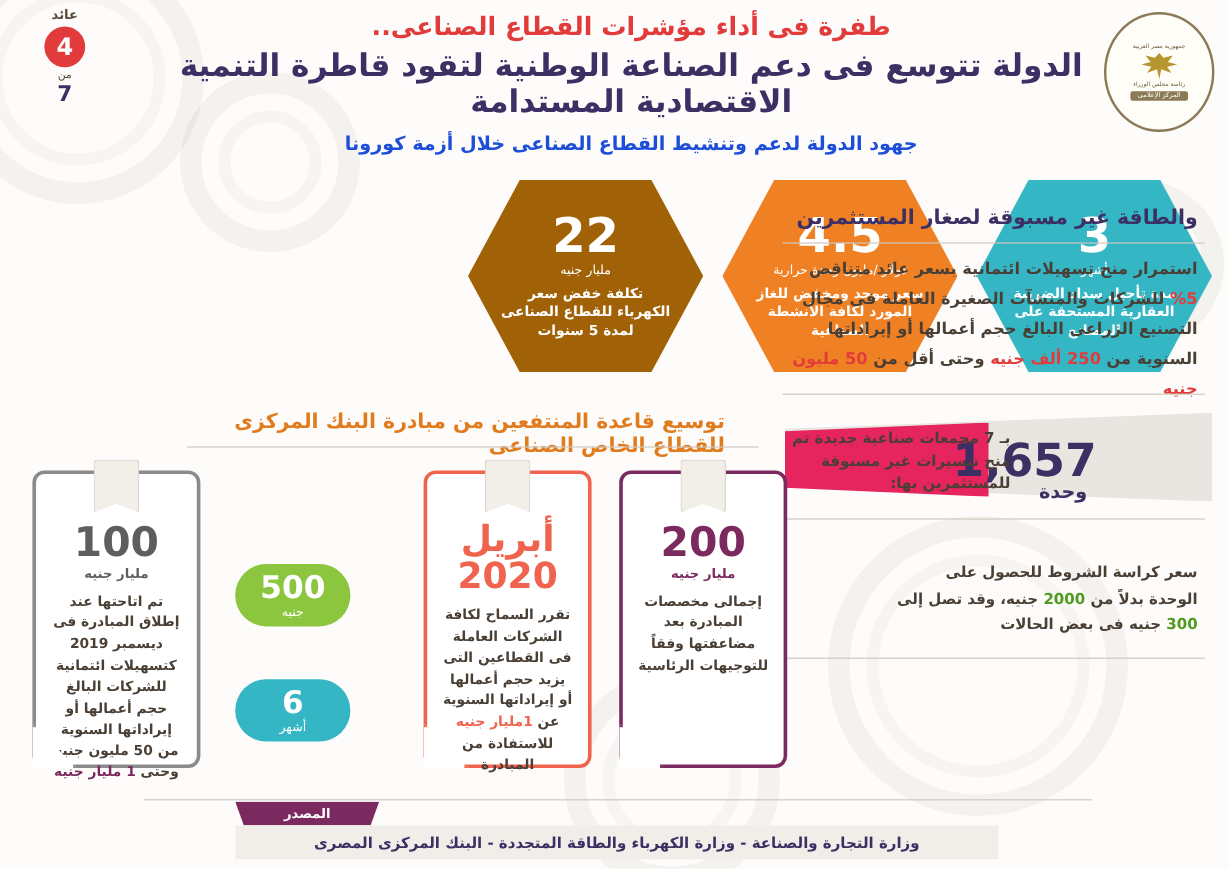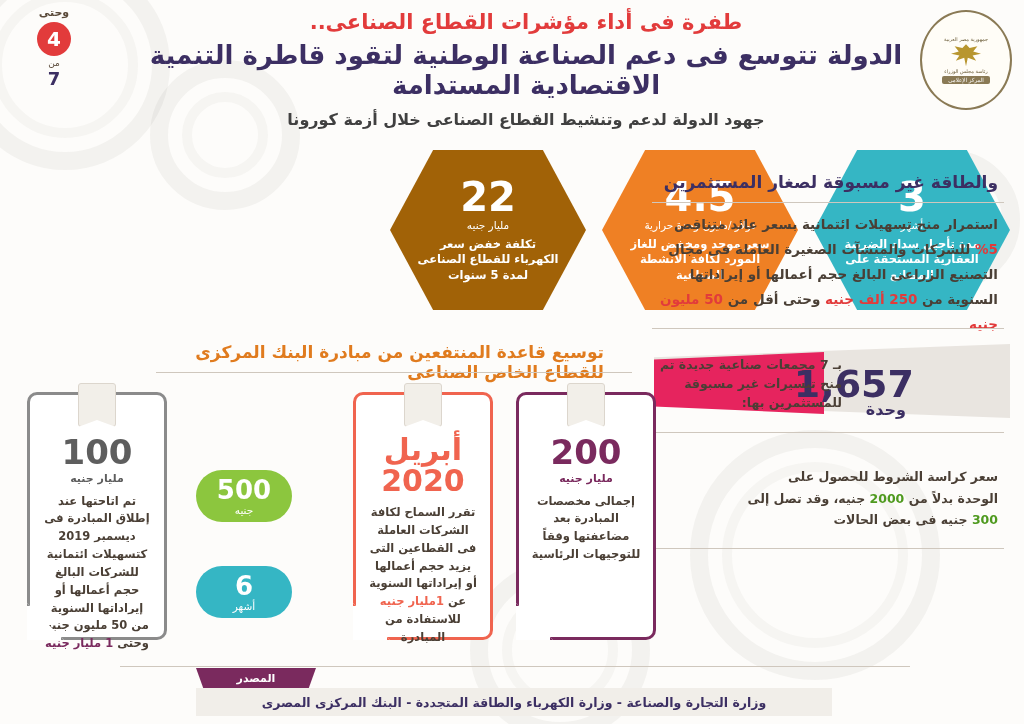--- a/index.html
+++ b/index.html
@@ -53,21 +53,21 @@
 
   .hdr-text { position: absolute; right: 118px; top: 6px; width: 760px; text-align: center; }
   .hdr-l1 {
     color: #e23b3b; font-size: 21px; font-weight: bold; letter-spacing: .2px;
     margin-top: 4px;
   }
   .hdr-l2 {
     color: #3c2f63; font-size: 26px; font-weight: bold; margin-top: 6px;
   }
   .hdr-l3 {
-    color: #404040; font-size: 16px; font-weight: bold; margin-top: 10px;
+    color: #1d4ed8; font-size: 16px; font-weight: bold; margin-top: 10px;
   }
   .page-badge { position: absolute; left: 18px; top: 6px; width: 72px; text-align: center; color: #4c4033; }
   .pb-label { font-size: 11px; font-weight: bold; color: #5a4a3a; }
   .pb-circle {
     width: 34px; height: 34px; border-radius: 50%; background: #e23b3b; color: #fff;
     font-size: 20px; font-weight: bold; display: flex; align-items: center; justify-content: center;
     margin: 3px auto 2px;
   }
   .pb-of { font-size: 9px; color: #5a4a3a; }
   .pb-total { font-size: 18px; font-weight: bold; color: #3c2f63; }
@@ -224,21 +224,21 @@
       </div>
     </div>
 
     <div class="hdr-text">
       <div class="hdr-l1">طفرة فى أداء مؤشرات القطاع الصناعى..</div>
       <div class="hdr-l2">الدولة تتوسع فى دعم الصناعة الوطنية لتقود قاطرة التنمية الاقتصادية المستدامة</div>
       <div class="hdr-l3">جهود الدولة لدعم وتنشيط القطاع الصناعى خلال أزمة كورونا</div>
     </div>
 
     <div class="page-badge">
-      <div class="pb-label">وحتى</div>
+      <div class="pb-label">عائد</div>
       <div class="pb-circle">4</div>
       <div class="pb-of">من</div>
       <div class="pb-total">7</div>
     </div>
   </div>
 
   <div class="hexrow">
     <div class="hex hex-teal">
       <div class="big">3</div>
       <div class="unit">أشهر</div>

